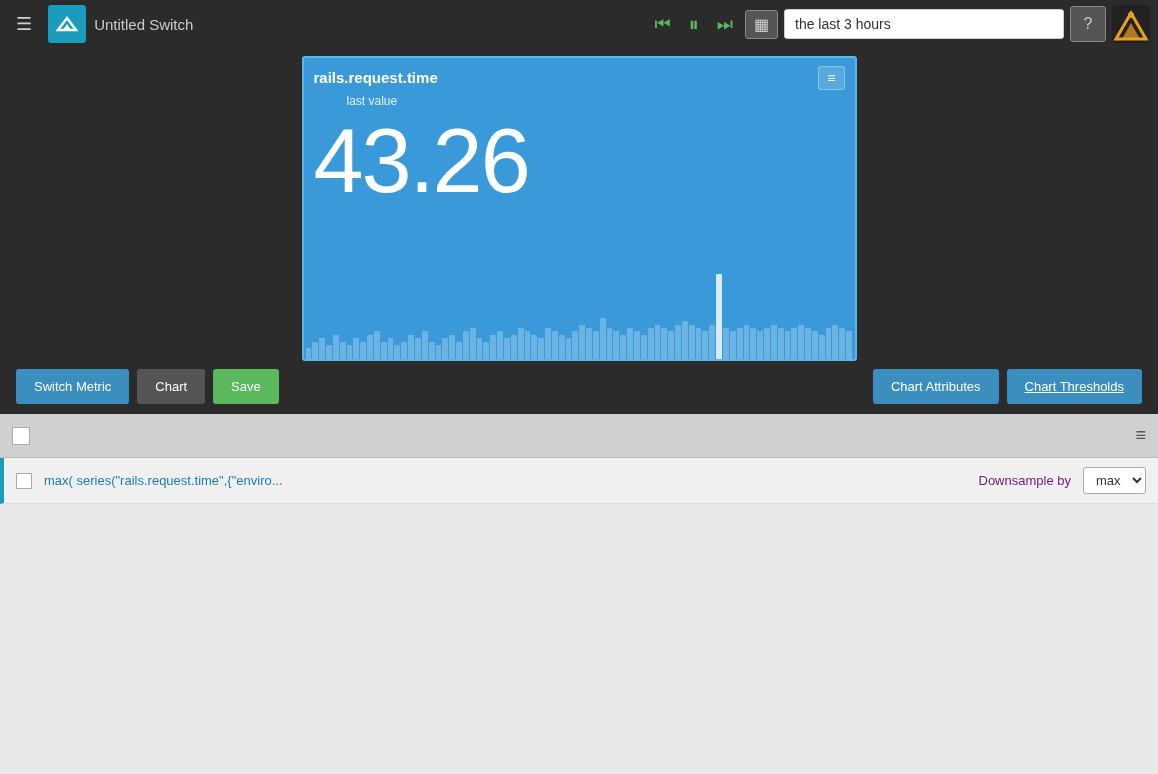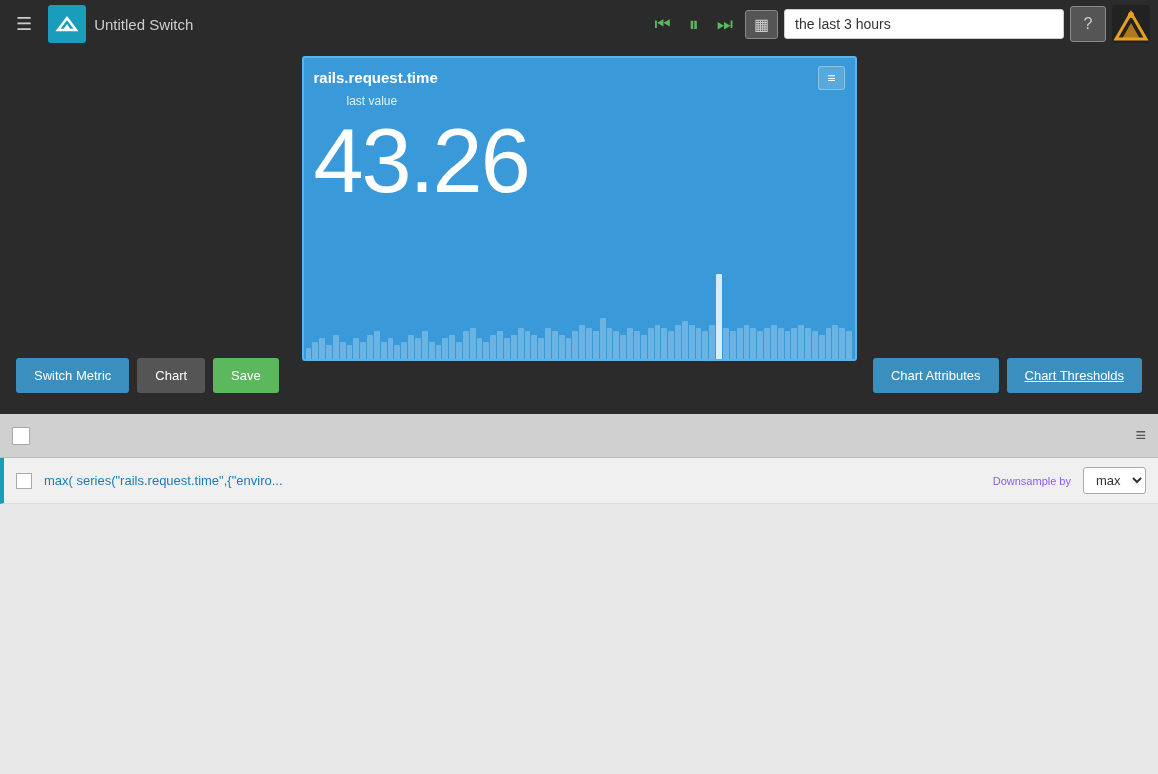--- a/index.html
+++ b/index.html
@@ -169,21 +169,21 @@
       min-width: 2px;
       border-radius: 1px 1px 0 0;
     }
     .bar.highlight {
       background: rgba(255,255,255,0.55);
     }
 
     
     .bottom-toolbar {
       display: flex;
-      align-items: flex-start;
+      align-items: center;
       background: #2b2b2b;
       height: 56px;
       padding: 0 16px;
       gap: 8px;
     }
     .btn-switch {
       background: #3a8fbf;
       border: none;
       color: #fff;
       font-size: 13px;
@@ -277,22 +277,22 @@
       border: 1px solid #aaa;
       cursor: pointer;
       flex-shrink: 0;
     }
     .row-metric-text {
       color: #1a7db5;
       font-size: 13px;
       flex: 1;
     }
     .downsample-label {
-      color: #8b5cf6;
-      font-size: 11px;
+      color: #701a75;
+      font-size: 13px;
     }
     .downsample-select {
       background: #fff;
       border: 1px solid #aaa;
       color: #333;
       font-size: 13px;
       padding: 4px 8px;
       border-radius: 3px;
       cursor: pointer;
     }

